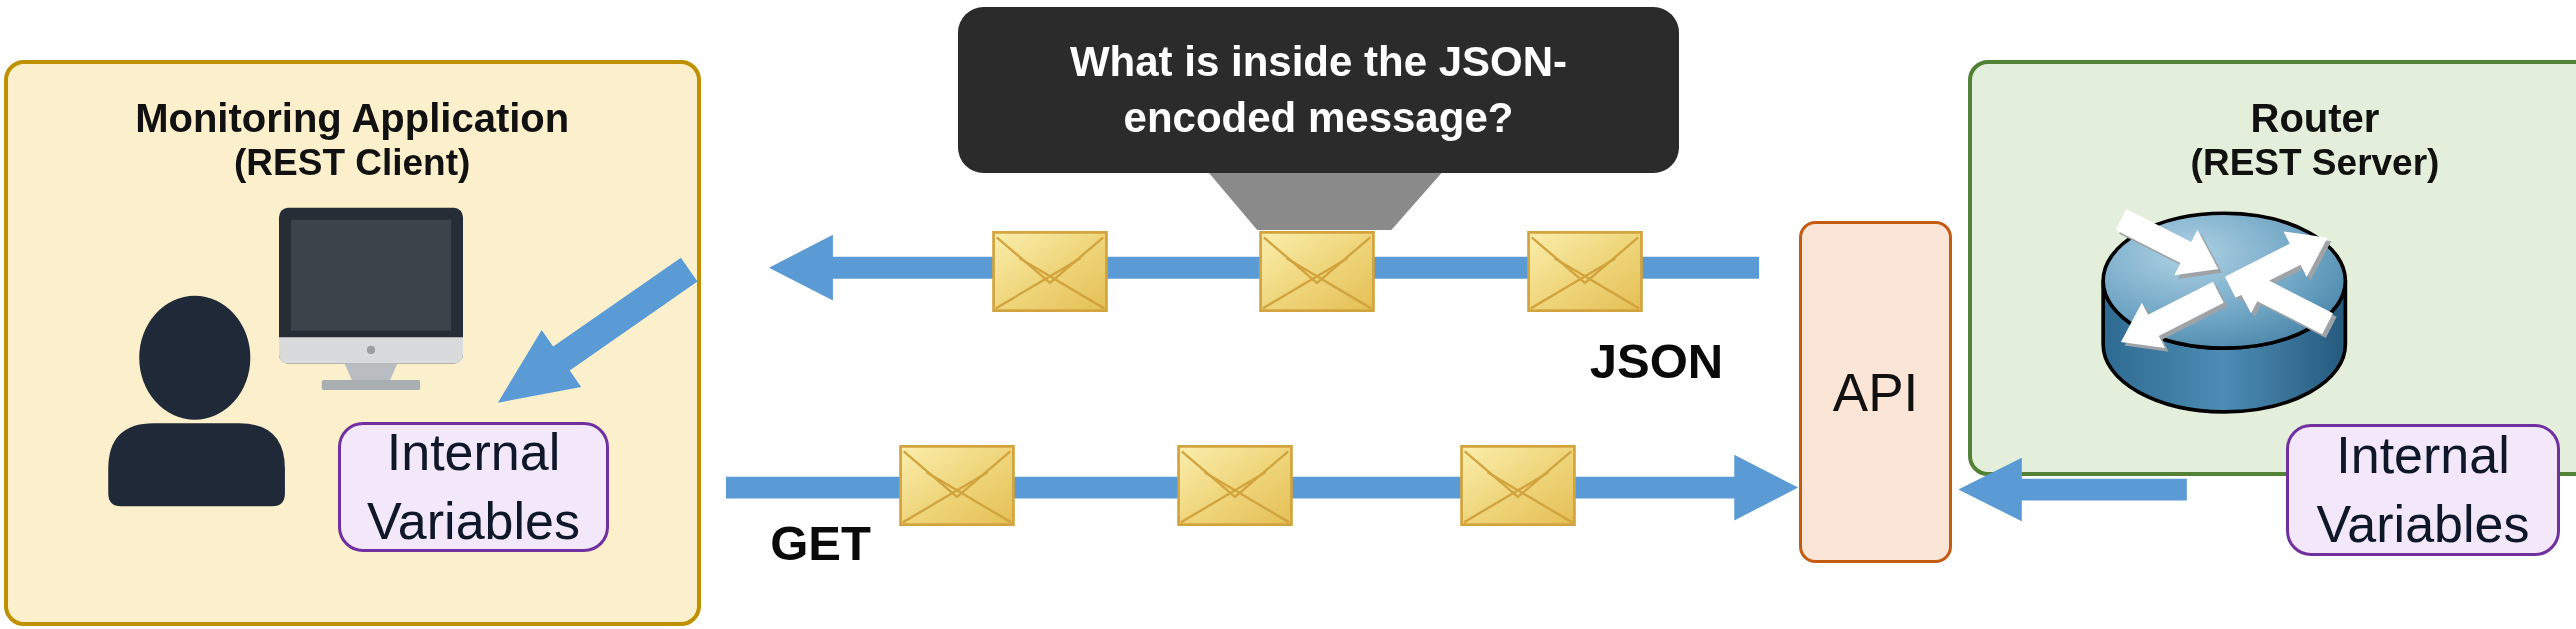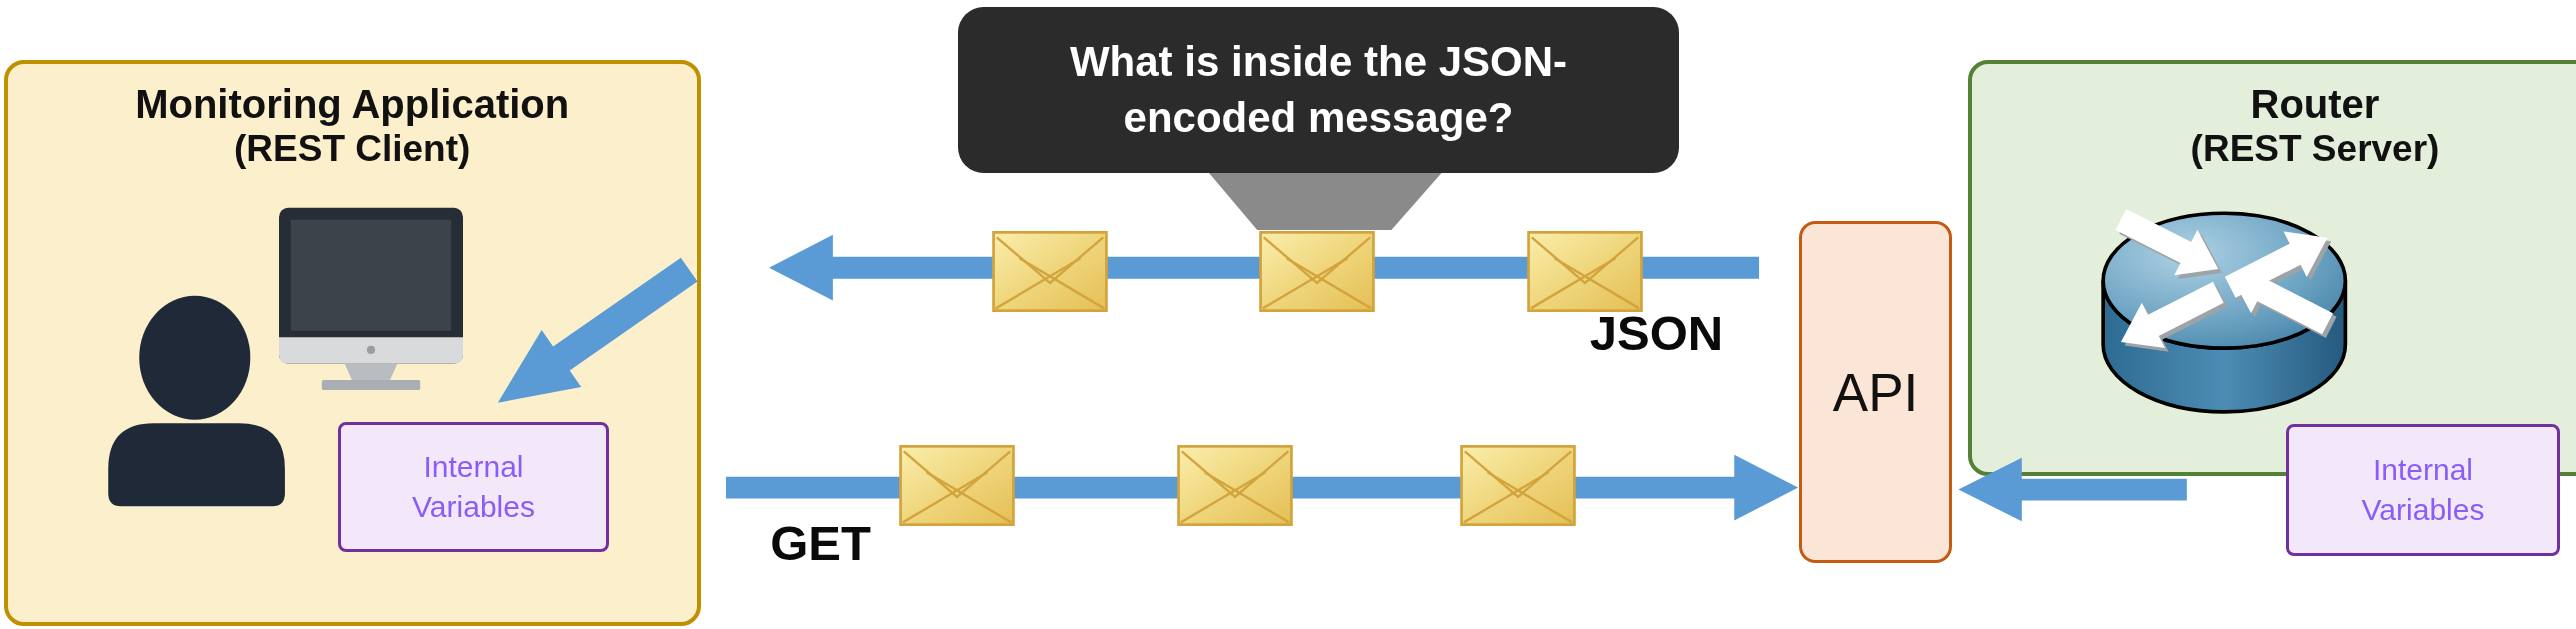--- a/index.html
+++ b/index.html
@@ -10,42 +10,42 @@
   }
   .panel{position:absolute;border-radius:20px;}
   .client-panel{
     left:3.7px;top:60px;width:697px;height:566px;
     background:var(--client-fill);border:4.6px solid var(--client-border);
   }
   .server-panel{
     left:1968px;top:60px;width:694px;height:416px;
     background:var(--server-fill);border:4.6px solid var(--server-border);
   }
-  .panel-title{margin-top:17px;text-align:center;font-size:40px;font-weight:700;line-height:1.15;}
+  .panel-title{margin-top:31px;text-align:center;font-size:40px;font-weight:700;line-height:1.15;}
   .panel-subtitle{text-align:center;font-size:37px;font-weight:700;line-height:1.2;}
   .iv-box{
     position:absolute;background:var(--variables-fill);border:3.7px solid var(--variables-border);
-    border-radius:8px;display:flex;align-items:center;justify-content:center;
-    font-size:30px;line-height:1.32;text-align:center;white-space:pre-line;color:#8b5cf6;z-index:5;
+    border-radius:25px;display:flex;align-items:center;justify-content:center;
+    font-size:52px;line-height:1.32;text-align:center;white-space:pre-line;color:#0f172a;z-index:5;
   }
   .iv-client{left:338px;top:422px;width:271px;height:130px;}
   .iv-server{left:2286px;top:424px;width:274px;height:132px;}
   .api-box{
     position:absolute;left:1799px;top:212px;width:153px;height:342px;
     background:var(--api-fill);border:3.7px solid var(--api-border);border-radius:16.4px;
     display:flex;align-items:center;justify-content:center;font-size:53px;z-index:6;margin-top:9px;
   }
   .callout{
     position:absolute;left:958px;top:7.3px;width:721px;height:166px;
     background:var(--callout-fill);border-radius:25.6px;color:var(--callout-text);
     display:flex;align-items:center;justify-content:center;text-align:center;
     font-size:42px;font-weight:700;line-height:1.35;white-space:pre-line;z-index:4;
   }
   .flow-label{position:absolute;font-size:49px;font-weight:800;color:#0a0a0a;z-index:4;text-align:center;}
-  .json-label{left:1577px;top:305px;width:159px;}
+  .json-label{left:1577px;top:333px;width:159px;}
   .get-label{left:764px;top:515px;width:113px;}
   .abs{position:absolute;}
   .z1{z-index:1}.z2{z-index:2}.z3{z-index:3}
   svg{display:block;}
 </style>
 </head>
 <body>
 
 <div id="stage">
 

